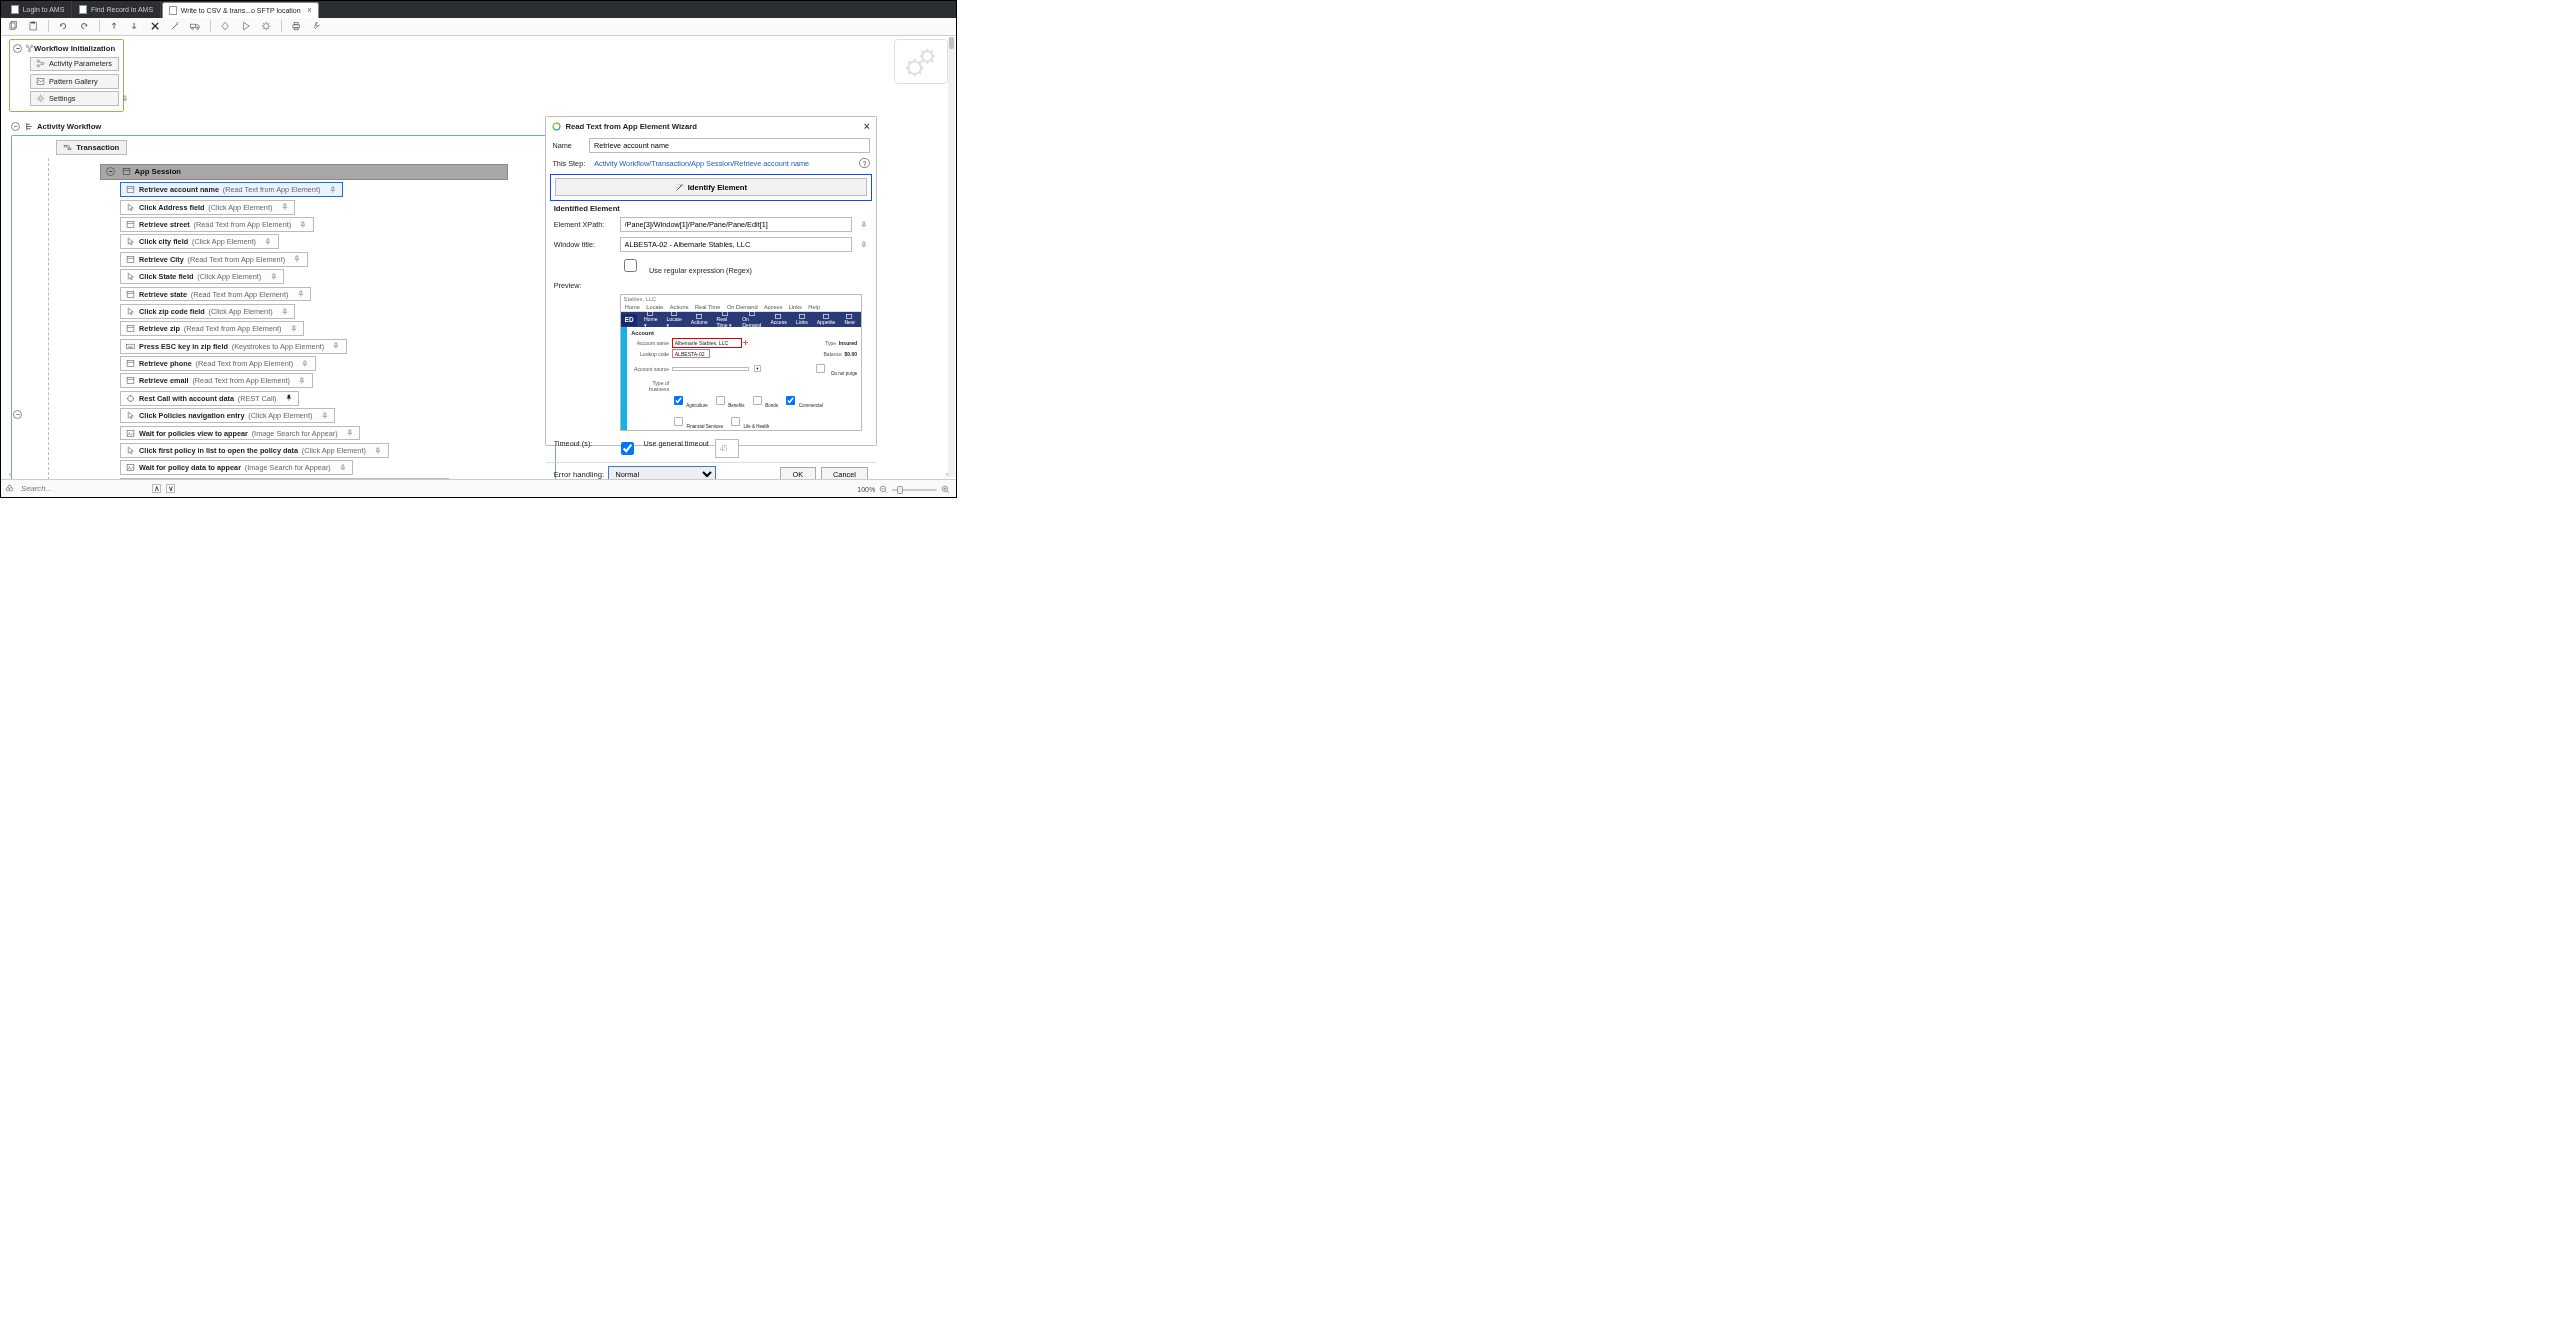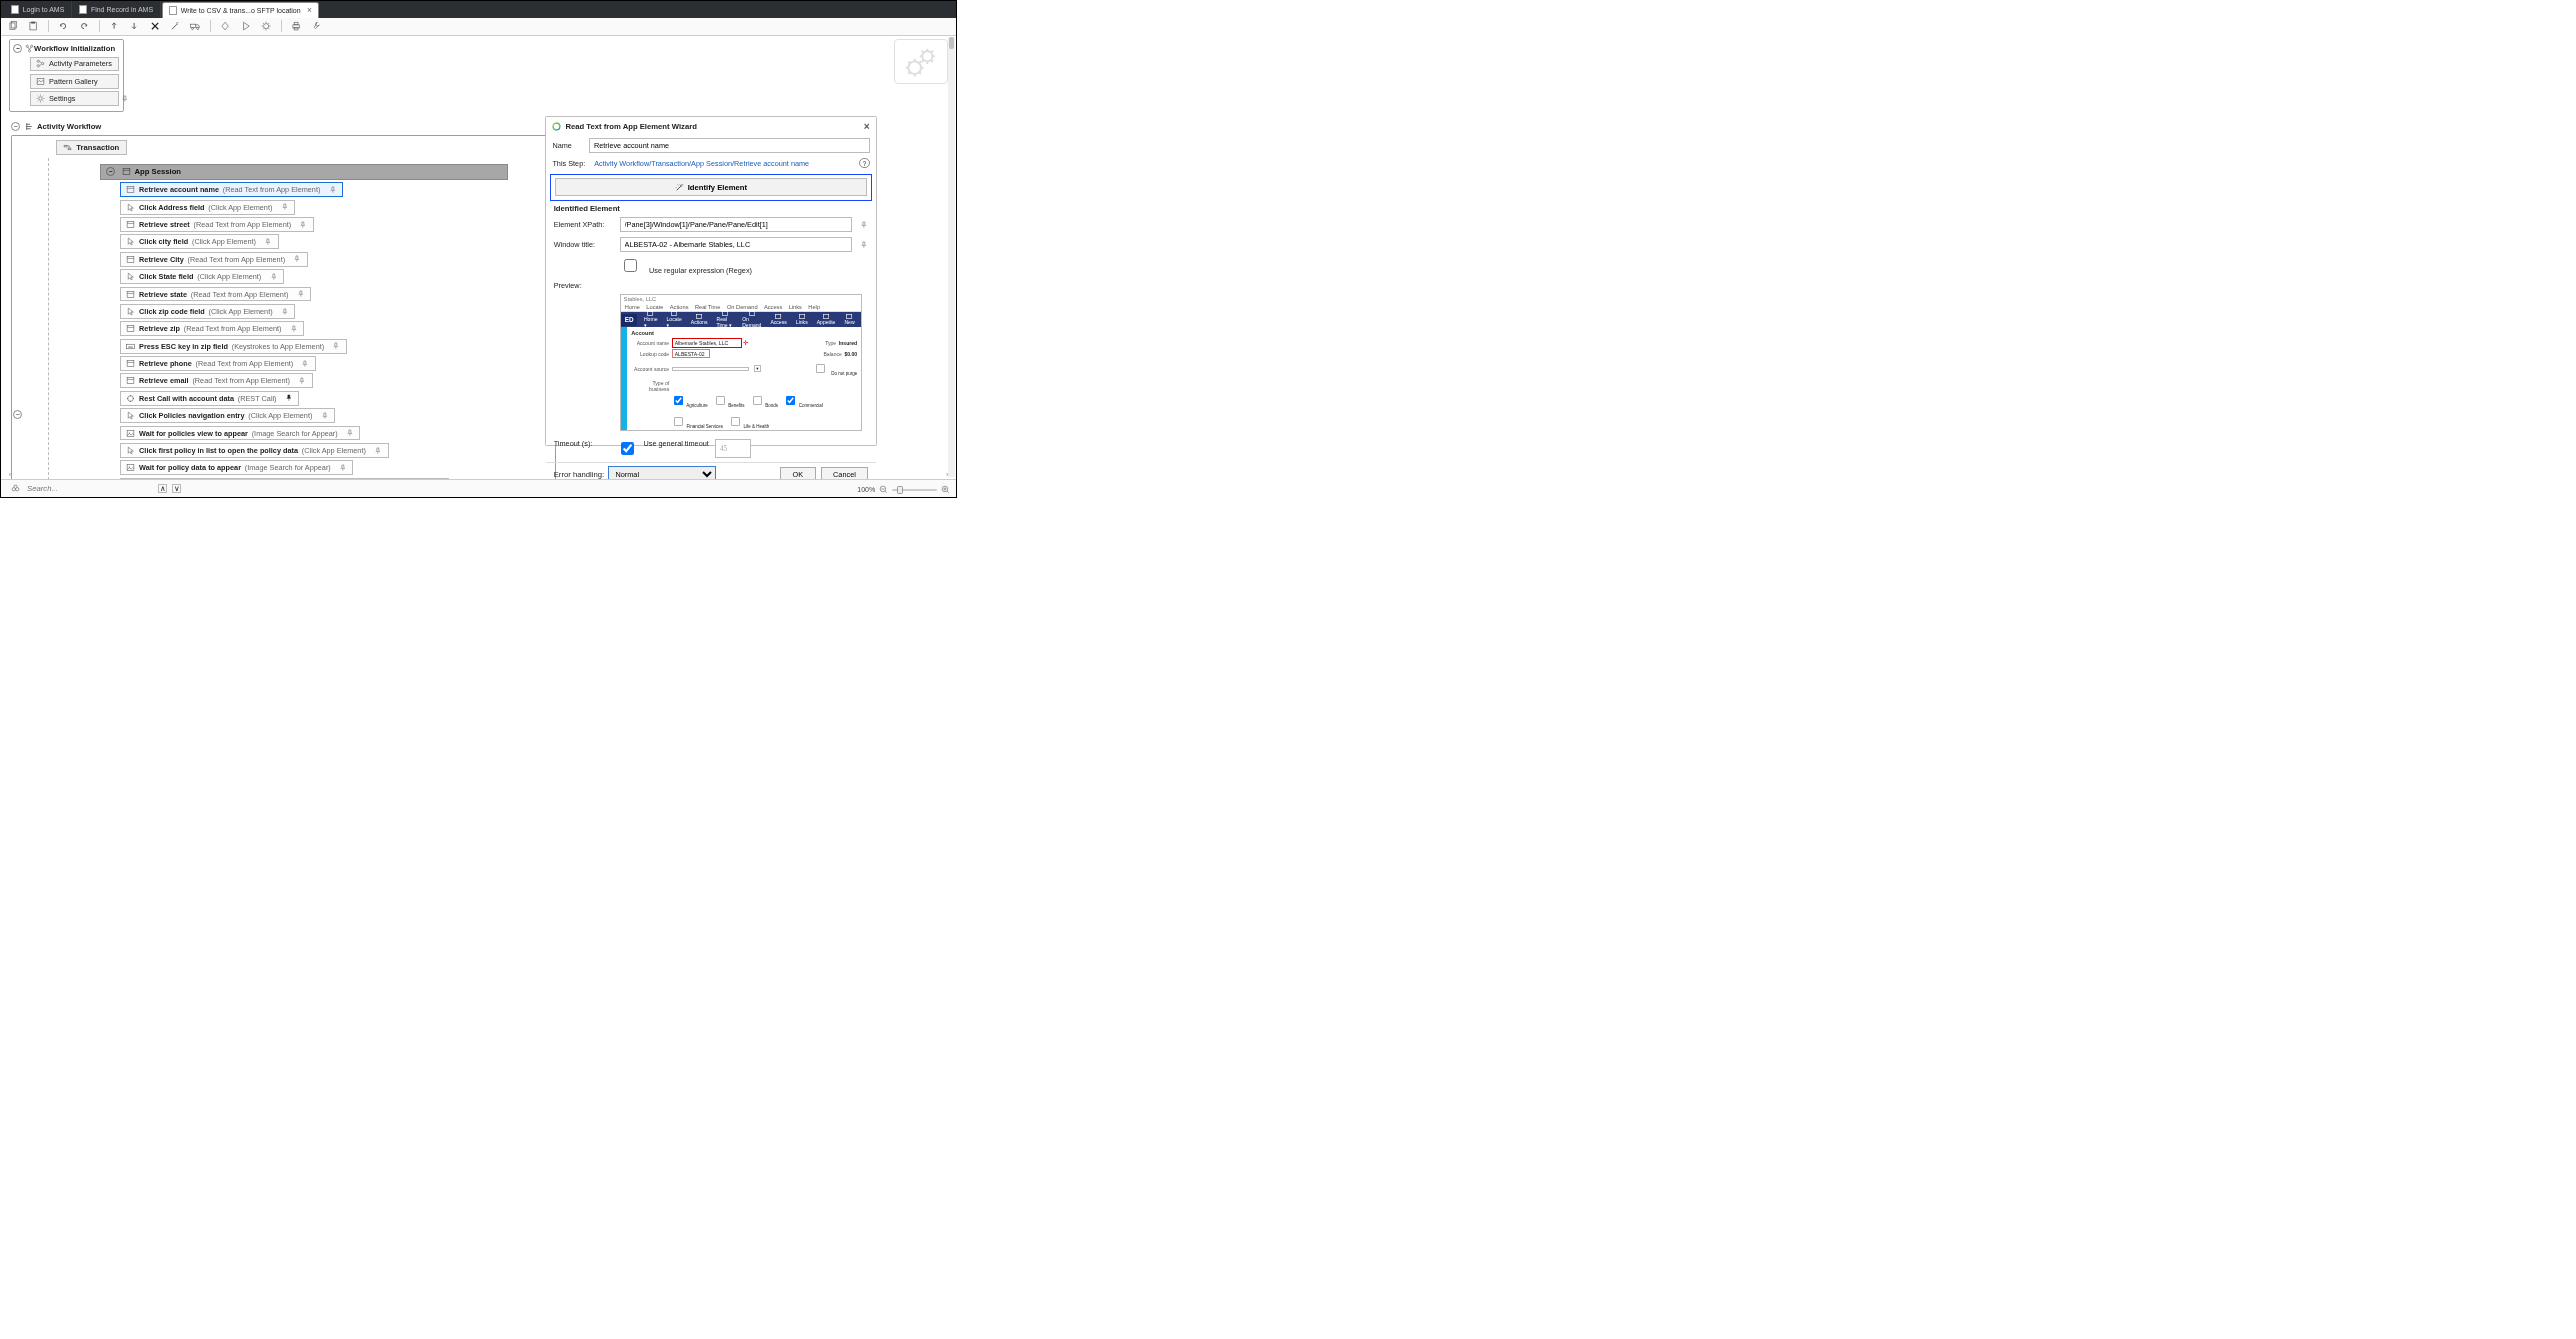--- a/index.html
+++ b/index.html
@@ -73,21 +73,21 @@
 .pv-lower { display:flex; gap:3.8px; font-size:5.1px; margin-top:1.3px;}
 .pv-addr { flex:1;}
 .pv-struct { width:70px; border-left:0.6px solid #ddd; padding-left:2.6px;}
 .timeout-row { display:flex; padding:3.8px 7.7px; gap:6.4px; font-size:7.3px;}
 .timeout-row .tl { width:57px;}
 .bottom-row { display:flex; align-items:center; justify-content:space-between; padding:3.8px 7.7px; border-top:0.6px solid #ddd;}
 .bottom-row select { border:0.6px solid #3a7bd5; padding:1.3px 2.6px; width:108px; font-size:7.3px;}
 .btn { border:0.6px solid #aaa; background:#f4f4f4; padding:1.9px 11.5px; font-size:7.3px; cursor:pointer;}
 
 .hscroll { position:absolute; left:7.7px; right:7.7px; bottom:18px; height:9px; display:flex; align-items:center; justify-content:space-between; color:#888; font-size:7px;}
-.searchbar { position:absolute; left:0; right:0; bottom:0; height:18px; border-top:0.6px solid #ccc; display:flex; align-items:center; padding:0 10px; gap:5.1px; background:#fafafa;}
+.searchbar { position:absolute; left:0; right:0; bottom:0; height:18px; border-top:0.6px solid #ccc; display:flex; align-items:center; padding:0 4px; gap:5.1px; background:#fafafa;}
 .searchbar input { flex:0 0 128px; border:none; background:transparent; font-style:italic; color:#888; font-size:7.7px; outline:none;}
 .zoom { position:absolute; right:6.4px; bottom:2.6px; display:flex; align-items:center; gap:3.8px; font-size:7px; color:#444;}
 .slider { width:45px; height:2.6px; background:#ccc; position:relative; border-radius:1.3px;}
 .slider .knob { position:absolute; left:5.1px; top:-2.6px; width:6.4px; height:7.7px; background:#eee; border:0.6px solid #999; border-radius:1.3px;}
 .help-circ { width:10.2px; height:10.2px; border:0.6px solid #888; border-radius:50%; display:inline-flex; align-items:center; justify-content:center; font-size:6.4px;}
 .vscroll { position:absolute; right:1.3px; top:36px; bottom:20.4px; width:6.4px; background:#f0f0f0;}
 .vscroll .thumb { position:absolute; left:0.6px; right:0.6px; top:0; height:11.5px; background:#c0c0c0; border-radius:1.9px;}
 </style>
 </head>
 <body>
@@ -727,21 +727,21 @@
               
             </div>
           </div>
         </div>
       </div>
     </div>
     <div class="timeout-row">
       <span class="tl">Timeout (s):</span>
       <input type="checkbox" checked="" style="">
       <span>Use general timeout</span>
-      <input class="wiz-input" style="width: 36px; flex: 0 0 auto; color: rgb(170, 170, 170); font-family: Liberation Serif, serif;" disabled="" value="45">
+      <input class="wiz-input" style="width: 24px; flex: 0 0 auto; color: rgb(170, 170, 170); font-family: Liberation Serif, serif;" disabled="" value="45">
     </div>
     <div class="bottom-row">
       <div style="display:flex;align-items:center;gap:3.8px;">
         <span>Error handling:</span>
         <select>
           <option>Normal</option>
         </select>
       </div>
       <div style="display:flex;gap:5.1px;">
         <button class="btn">OK</button>

